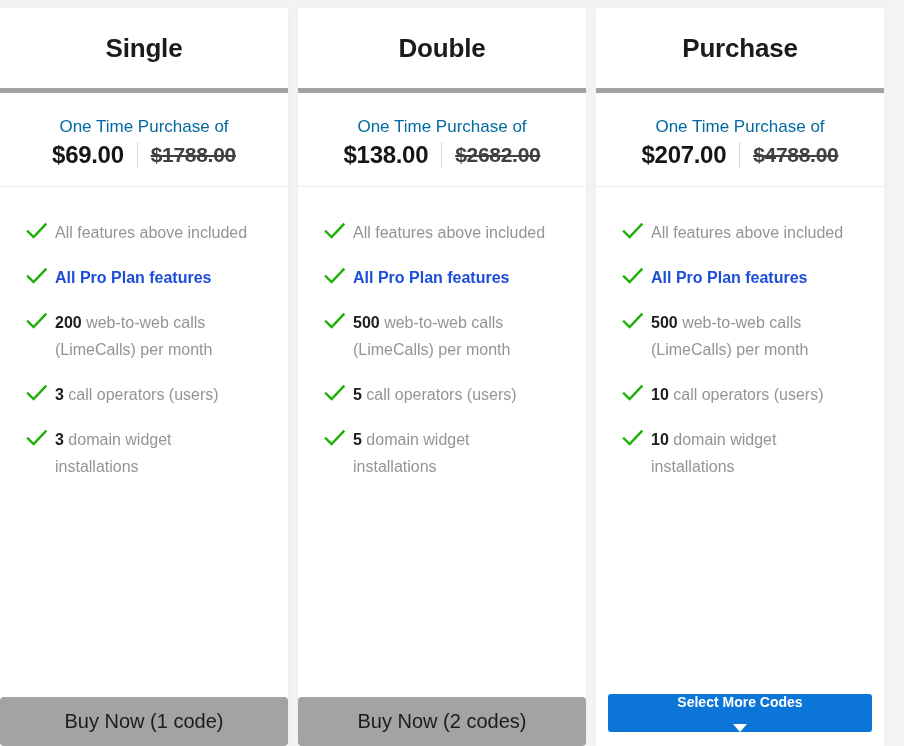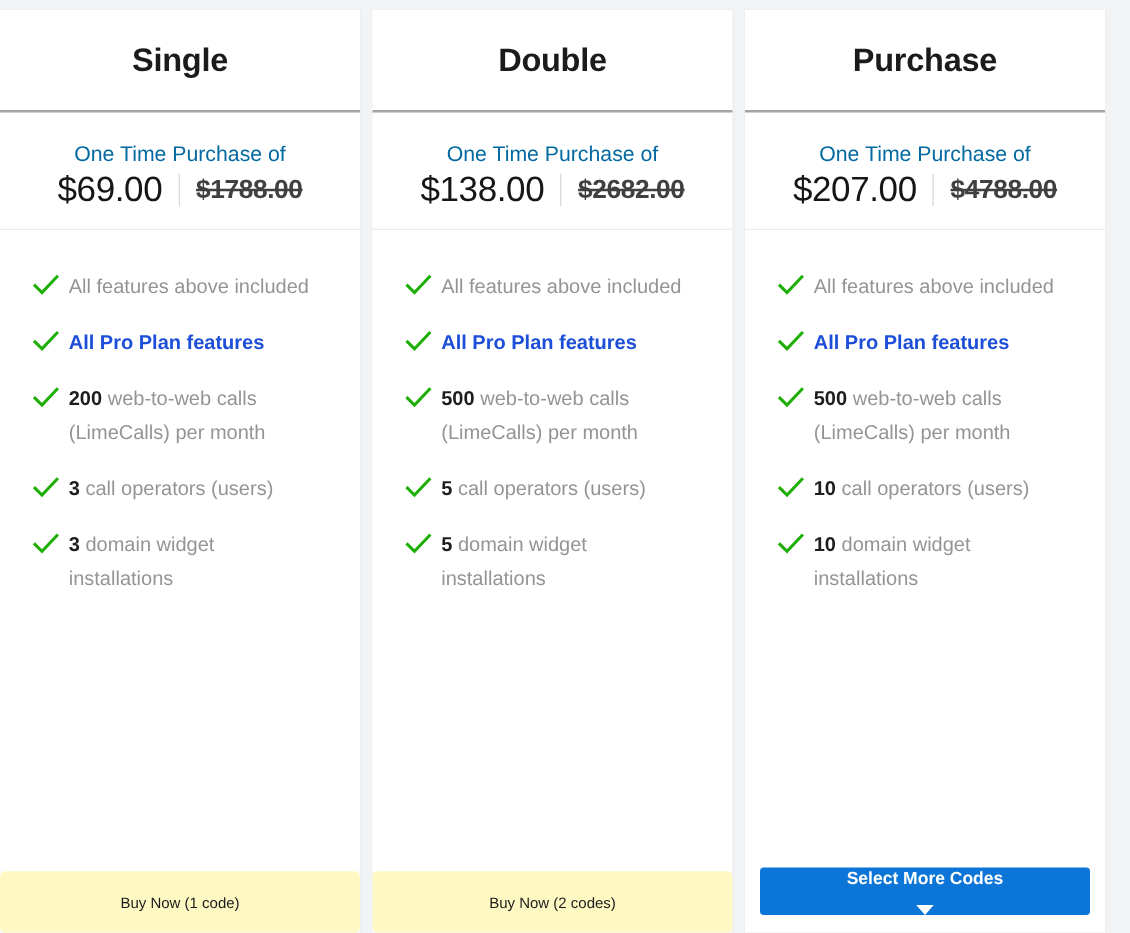--- a/index.html
+++ b/index.html
@@ -36,21 +36,21 @@
     box-shadow: 0 0 2px rgba(0,0,0,0.06);
   }
   .plan-card.first { margin-left: 0; }
 
   
   .plan-header {
     height: 80px;
     display: flex;
     align-items: center;
     justify-content: center;
-    border-bottom: 2px solid #a3a3a3;
+    border-bottom: 5px solid #a3a3a3;
     flex: none;
     text-align: right;
   }
   .plan-title {
     font-size: 26px;
     font-weight: bold;
     color: #1b1b1b;
     letter-spacing: -0.2px;
   }
 
@@ -68,22 +68,22 @@
     line-height: 20px;
   }
   .price-row {
     display: flex;
     align-items: center;
     justify-content: center;
     gap: 13px;
     line-height: 30px;
   }
   .price-current {
-    font-size: 28px;
-    font-weight: normal;
+    font-size: 24px;
+    font-weight: bold;
     color: #161616;
     letter-spacing: -0.3px;
   }
   .price-sep {
     width: 1px;
     height: 26px;
     background: #d8d8d8;
     display: inline-block;
   }
   .price-old {
@@ -162,26 +162,26 @@
     border-right: 7px solid transparent;
     border-top: 8px solid #ffffff;
   }
 
   
   .buy-btn {
     flex: none;
     display: block;
     width: 100%;
     height: 49px;
-    background: #fef9c3;
+    background: #a3a3a3;
     border: none;
     border-radius: 4px;
     color: #1c1c1c;
     font-family: "Liberation Sans", sans-serif;
-    font-size: 12px;
+    font-size: 20px;
     cursor: pointer;
     margin-top: auto;
   }
 </style>
 </head>
 <body>
 
 <div class="pricing-wrap" id="pricing-wrap">
     <div class="plan-card first">
       <div class="plan-header">

